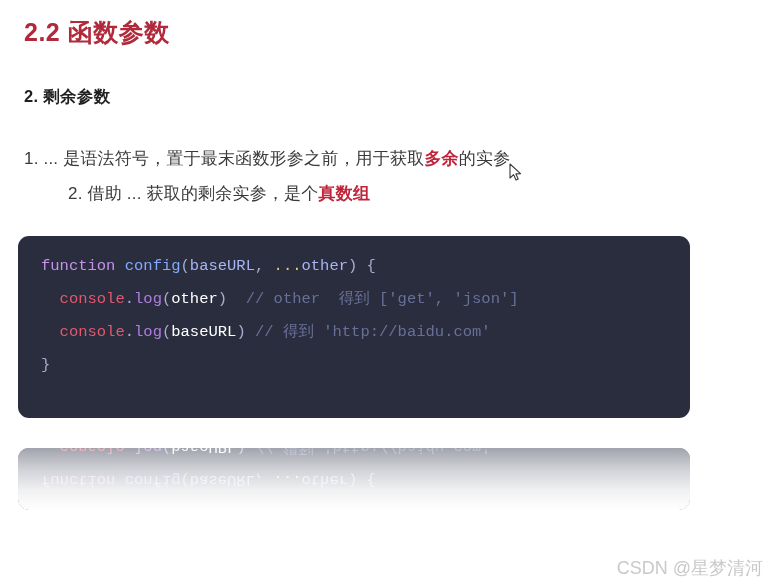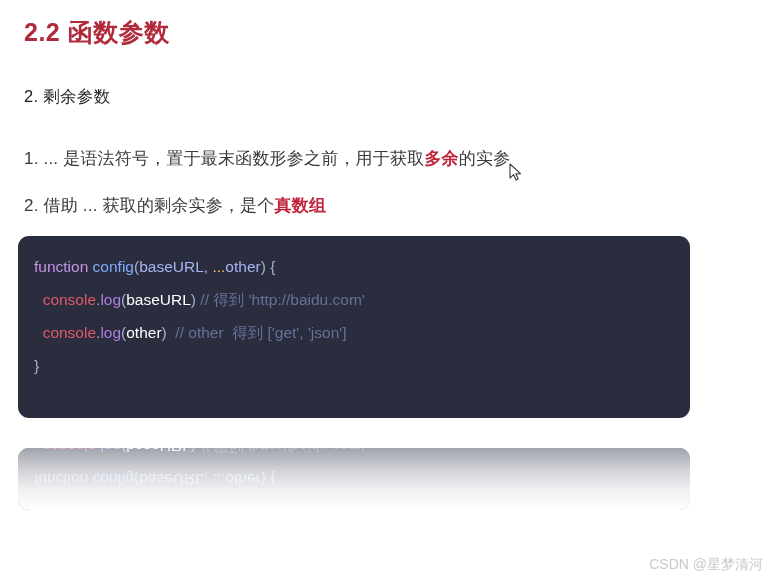--- a/index.html
+++ b/index.html
@@ -31,37 +31,37 @@
     color: #b02a3c;
     letter-spacing: 0.5px;
     white-space: nowrap;
   }
 
   .sub-title {
     position: absolute;
     left: 24px;
     top: 86px;
     font-size: 16.5px;
-    font-weight: normal;
+    font-weight: bold;
     color: #1f1f1f;
     letter-spacing: 0.3px;
     white-space: nowrap;
   }
 
   
   .point {
     position: absolute;
     left: 24px;
     font-size: 17px;
     color: #3a3a3a;
     white-space: nowrap;
     letter-spacing: 0.2px;
   }
   .point-1 { top: 136px; margin-top: 11px; }
-  .point-2 { top: 194px; }
+  .point-2 { top: 182px; margin-left: 44px; }
 
   .hl-red {
     color: #c0243a;
     font-weight: bold;
   }
 
   
   .code-wrap {
     position: absolute;
     left: 18px;
@@ -73,26 +73,26 @@
     position: relative;
     background: #292d3e;
     border-radius: 11px;
     padding: 14px 0 14px 0;
     height: 182px;
     box-sizing: border-box;
     overflow: hidden;
   }
 
   .code-line {
-    font-family: Liberation Sans, sans-serif;
+    font-family: Liberation Mono, monospace;
     font-size: 15.5px;
     line-height: 33px;
     height: 33px;
     white-space: pre;
-    padding-left: 16px;
+    padding-left: 23px;
     color: #a6accd;
   }
 
   .t-kw      { color: #c792ea; }
   .t-fn      { color: #82aaff; }
   .t-param   { color: #a9b4f2; }
   .t-dots    { color: #f5c46b; }
   .t-punc    { color: #a6accd; }
   .t-obj     { color: #e2596d; }
   .t-meth    { color: #b07ce0; }
@@ -149,21 +149,21 @@
     color: #3a3a3a;
     white-space: nowrap;
     letter-spacing: 0.2px;
   }
 
   
   .watermark {
     position: absolute;
     right: 16px;
     top: 556px;
-    font-size: 14px;
+    font-size: 18px;
     color: #c9c9c9;
     white-space: nowrap;
   }
 
   
   .cursor {
     position: absolute;
     left: 509px;
     top: 163px;
     width: 14px;
@@ -184,22 +184,22 @@
     <span>1. ... 是语法符号，置于最末函数形参之前，用于获取</span><span class="hl-red">多余</span><span>的实参</span>
   </div>
 
   <div class="point point-2">
     <span>2. 借助 ... 获取的剩余实参，是个</span><span class="hl-red">真数组</span><span></span>
   </div>
 
   <div class="code-wrap">
     <div class="code-block" id="code-block">
         <div class="code-line"><span class="t-kw">function</span><span class="t-punc"> </span><span class="t-fn">config</span><span class="t-punc">(</span><span class="t-param">baseURL</span><span class="t-punc">, </span><span class="t-dots">...</span><span class="t-param">other</span><span class="t-punc">) {</span></div>
+        <div class="code-line"><span class="t-punc">  </span><span class="t-obj">console</span><span class="t-punc">.</span><span class="t-meth">log</span><span class="t-punc">(</span><span class="t-var">other</span><span class="t-punc">)</span><span class="t-comment">  // other  得到 ['get', 'json']</span></div>
         <div class="code-line"><span class="t-punc">  </span><span class="t-obj">console</span><span class="t-punc">.</span><span class="t-meth">log</span><span class="t-punc">(</span><span class="t-var">baseURL</span><span class="t-punc">)</span><span class="t-comment"> // 得到 'http://baidu.com'</span></div>
-        <div class="code-line"><span class="t-punc">  </span><span class="t-obj">console</span><span class="t-punc">.</span><span class="t-meth">log</span><span class="t-punc">(</span><span class="t-var">other</span><span class="t-punc">)</span><span class="t-comment">  // other  得到 ['get', 'json']</span></div>
         <div class="code-line"><span class="t-punc">}</span></div>
         <div class="code-line"></div>
       </div>
   </div>
 
   <div class="reflection">
     <div class="reflection-inner" id="reflection-inner">
         <div class="code-line"><span class="t-kw">function</span><span class="t-punc"> </span><span class="t-fn">config</span><span class="t-punc">(</span><span class="t-param">baseURL</span><span class="t-punc">, </span><span class="t-dots">...</span><span class="t-param">other</span><span class="t-punc">) {</span></div>
         <div class="code-line"><span class="t-punc">  </span><span class="t-obj">console</span><span class="t-punc">.</span><span class="t-meth">log</span><span class="t-punc">(</span><span class="t-var">baseURL</span><span class="t-punc">)</span><span class="t-comment"> // 得到 'http://baidu.com'</span></div>
       </div>

